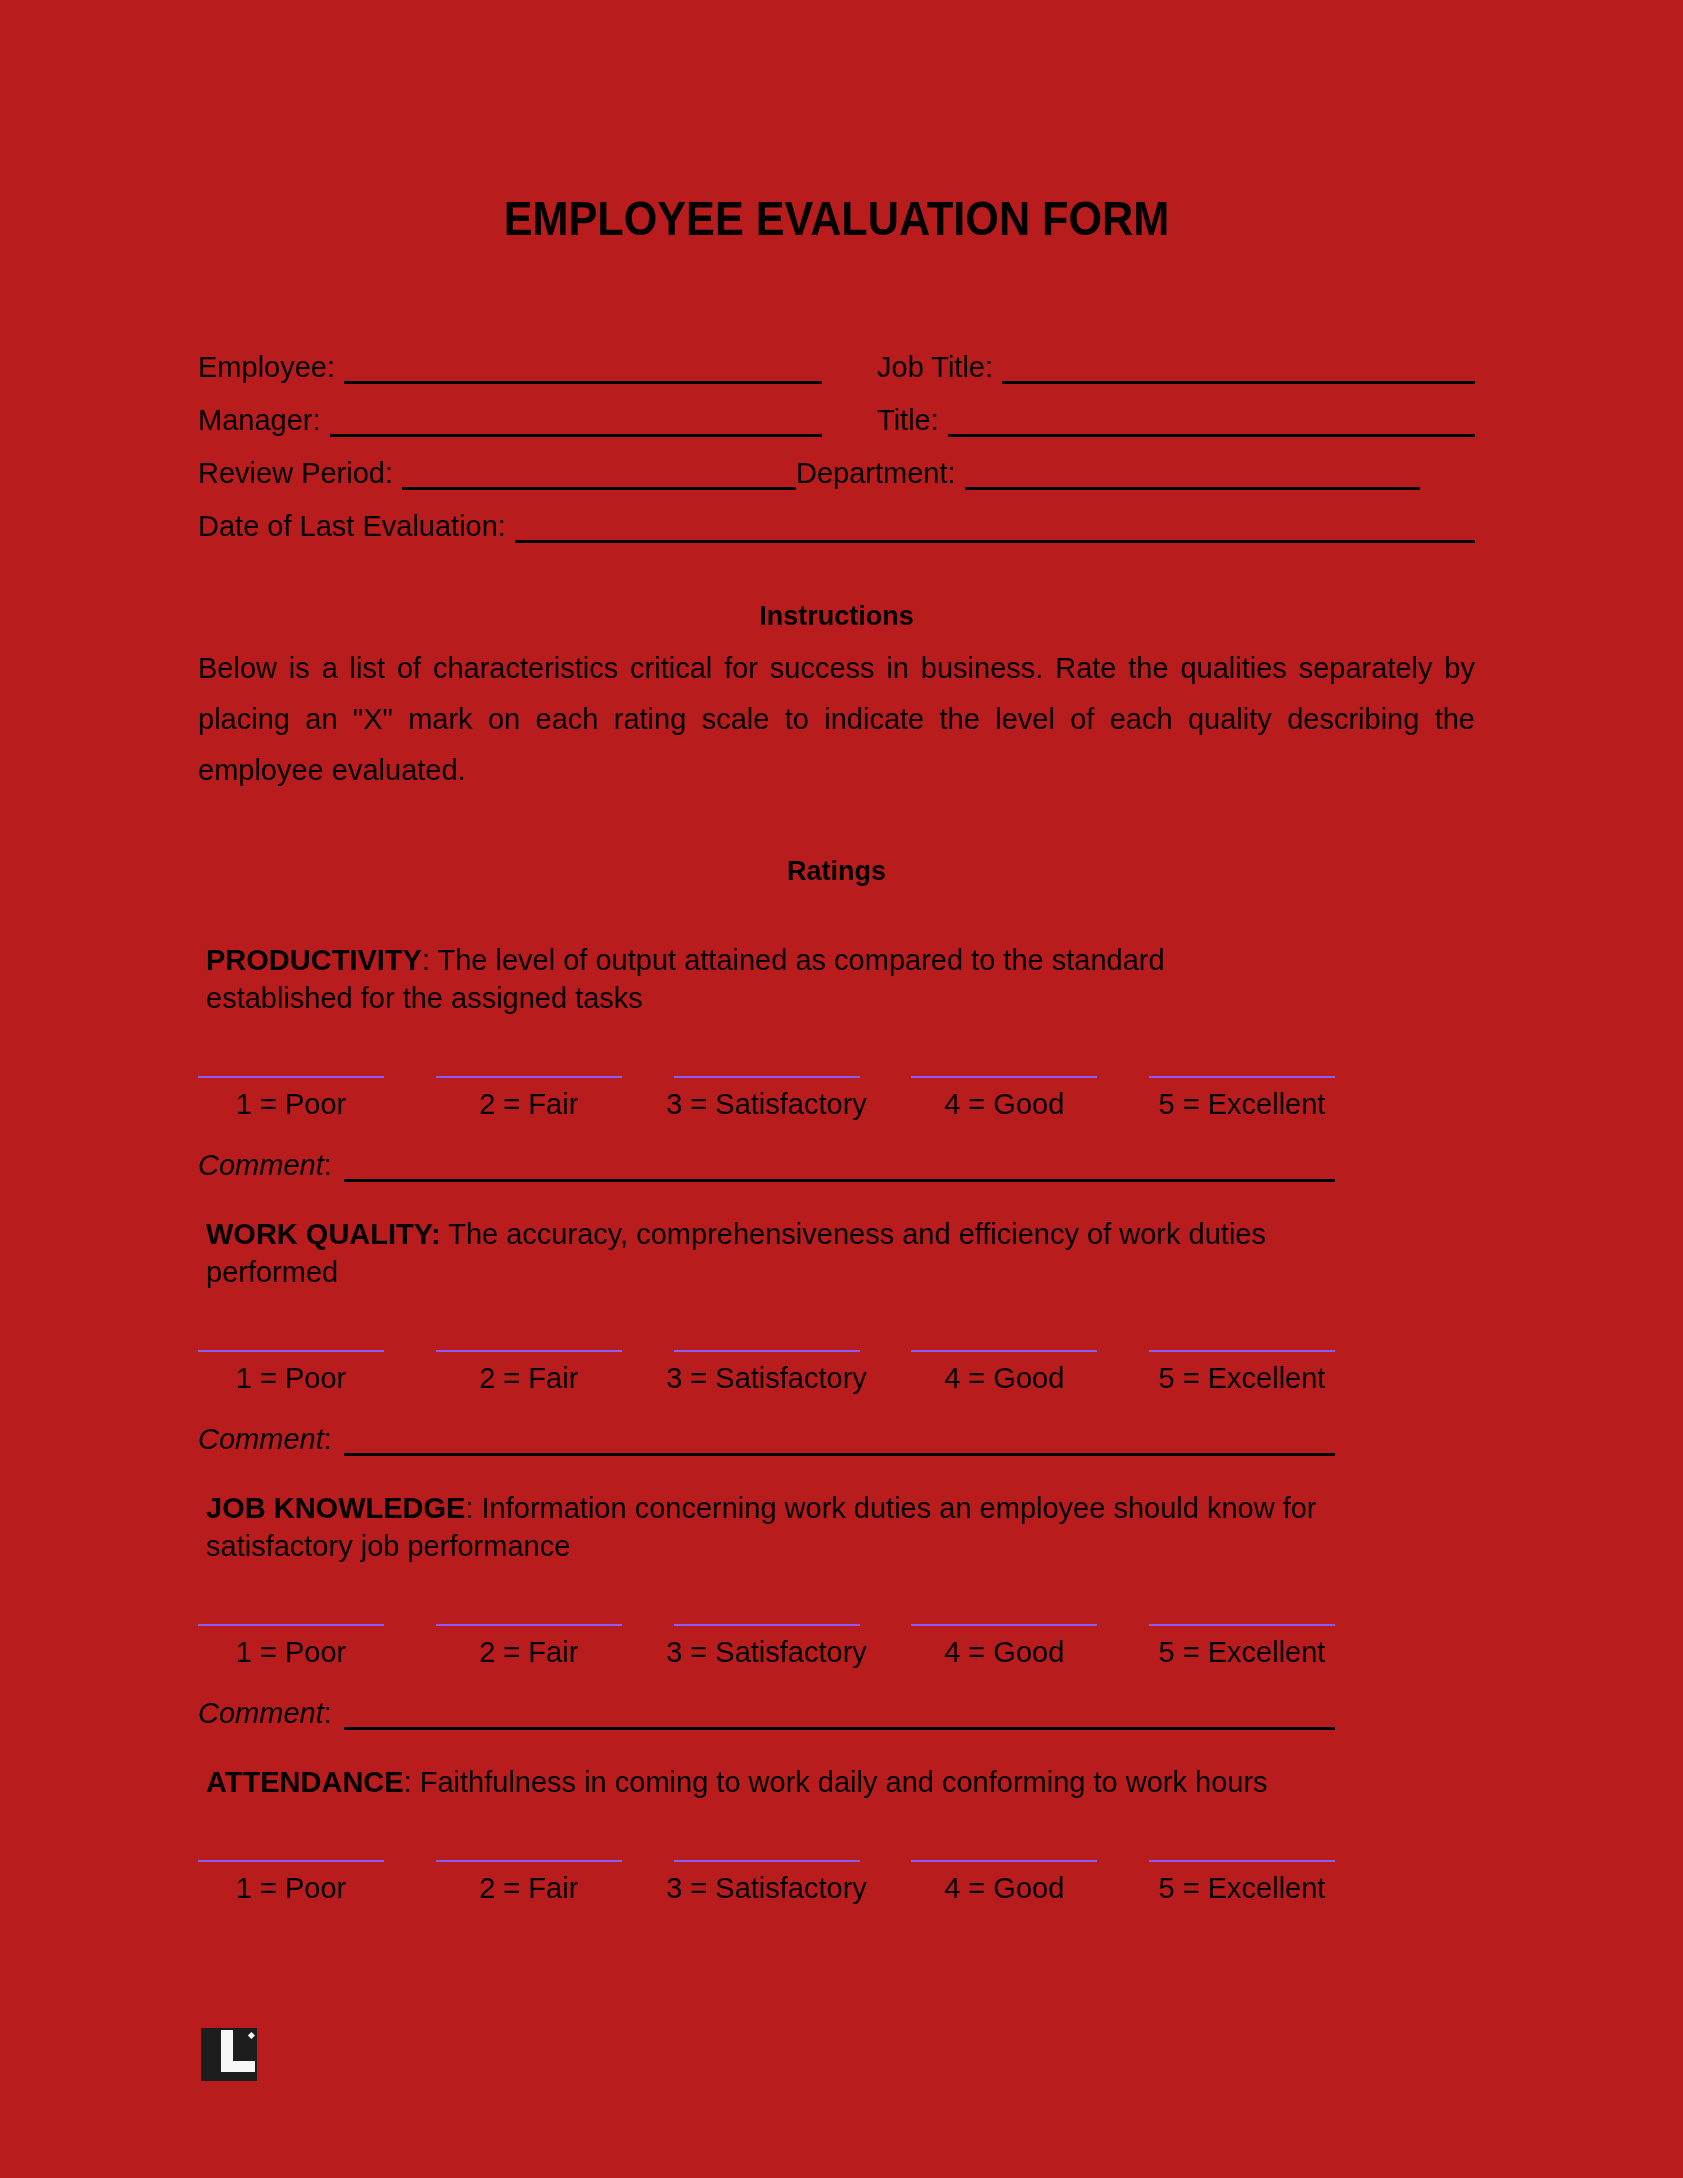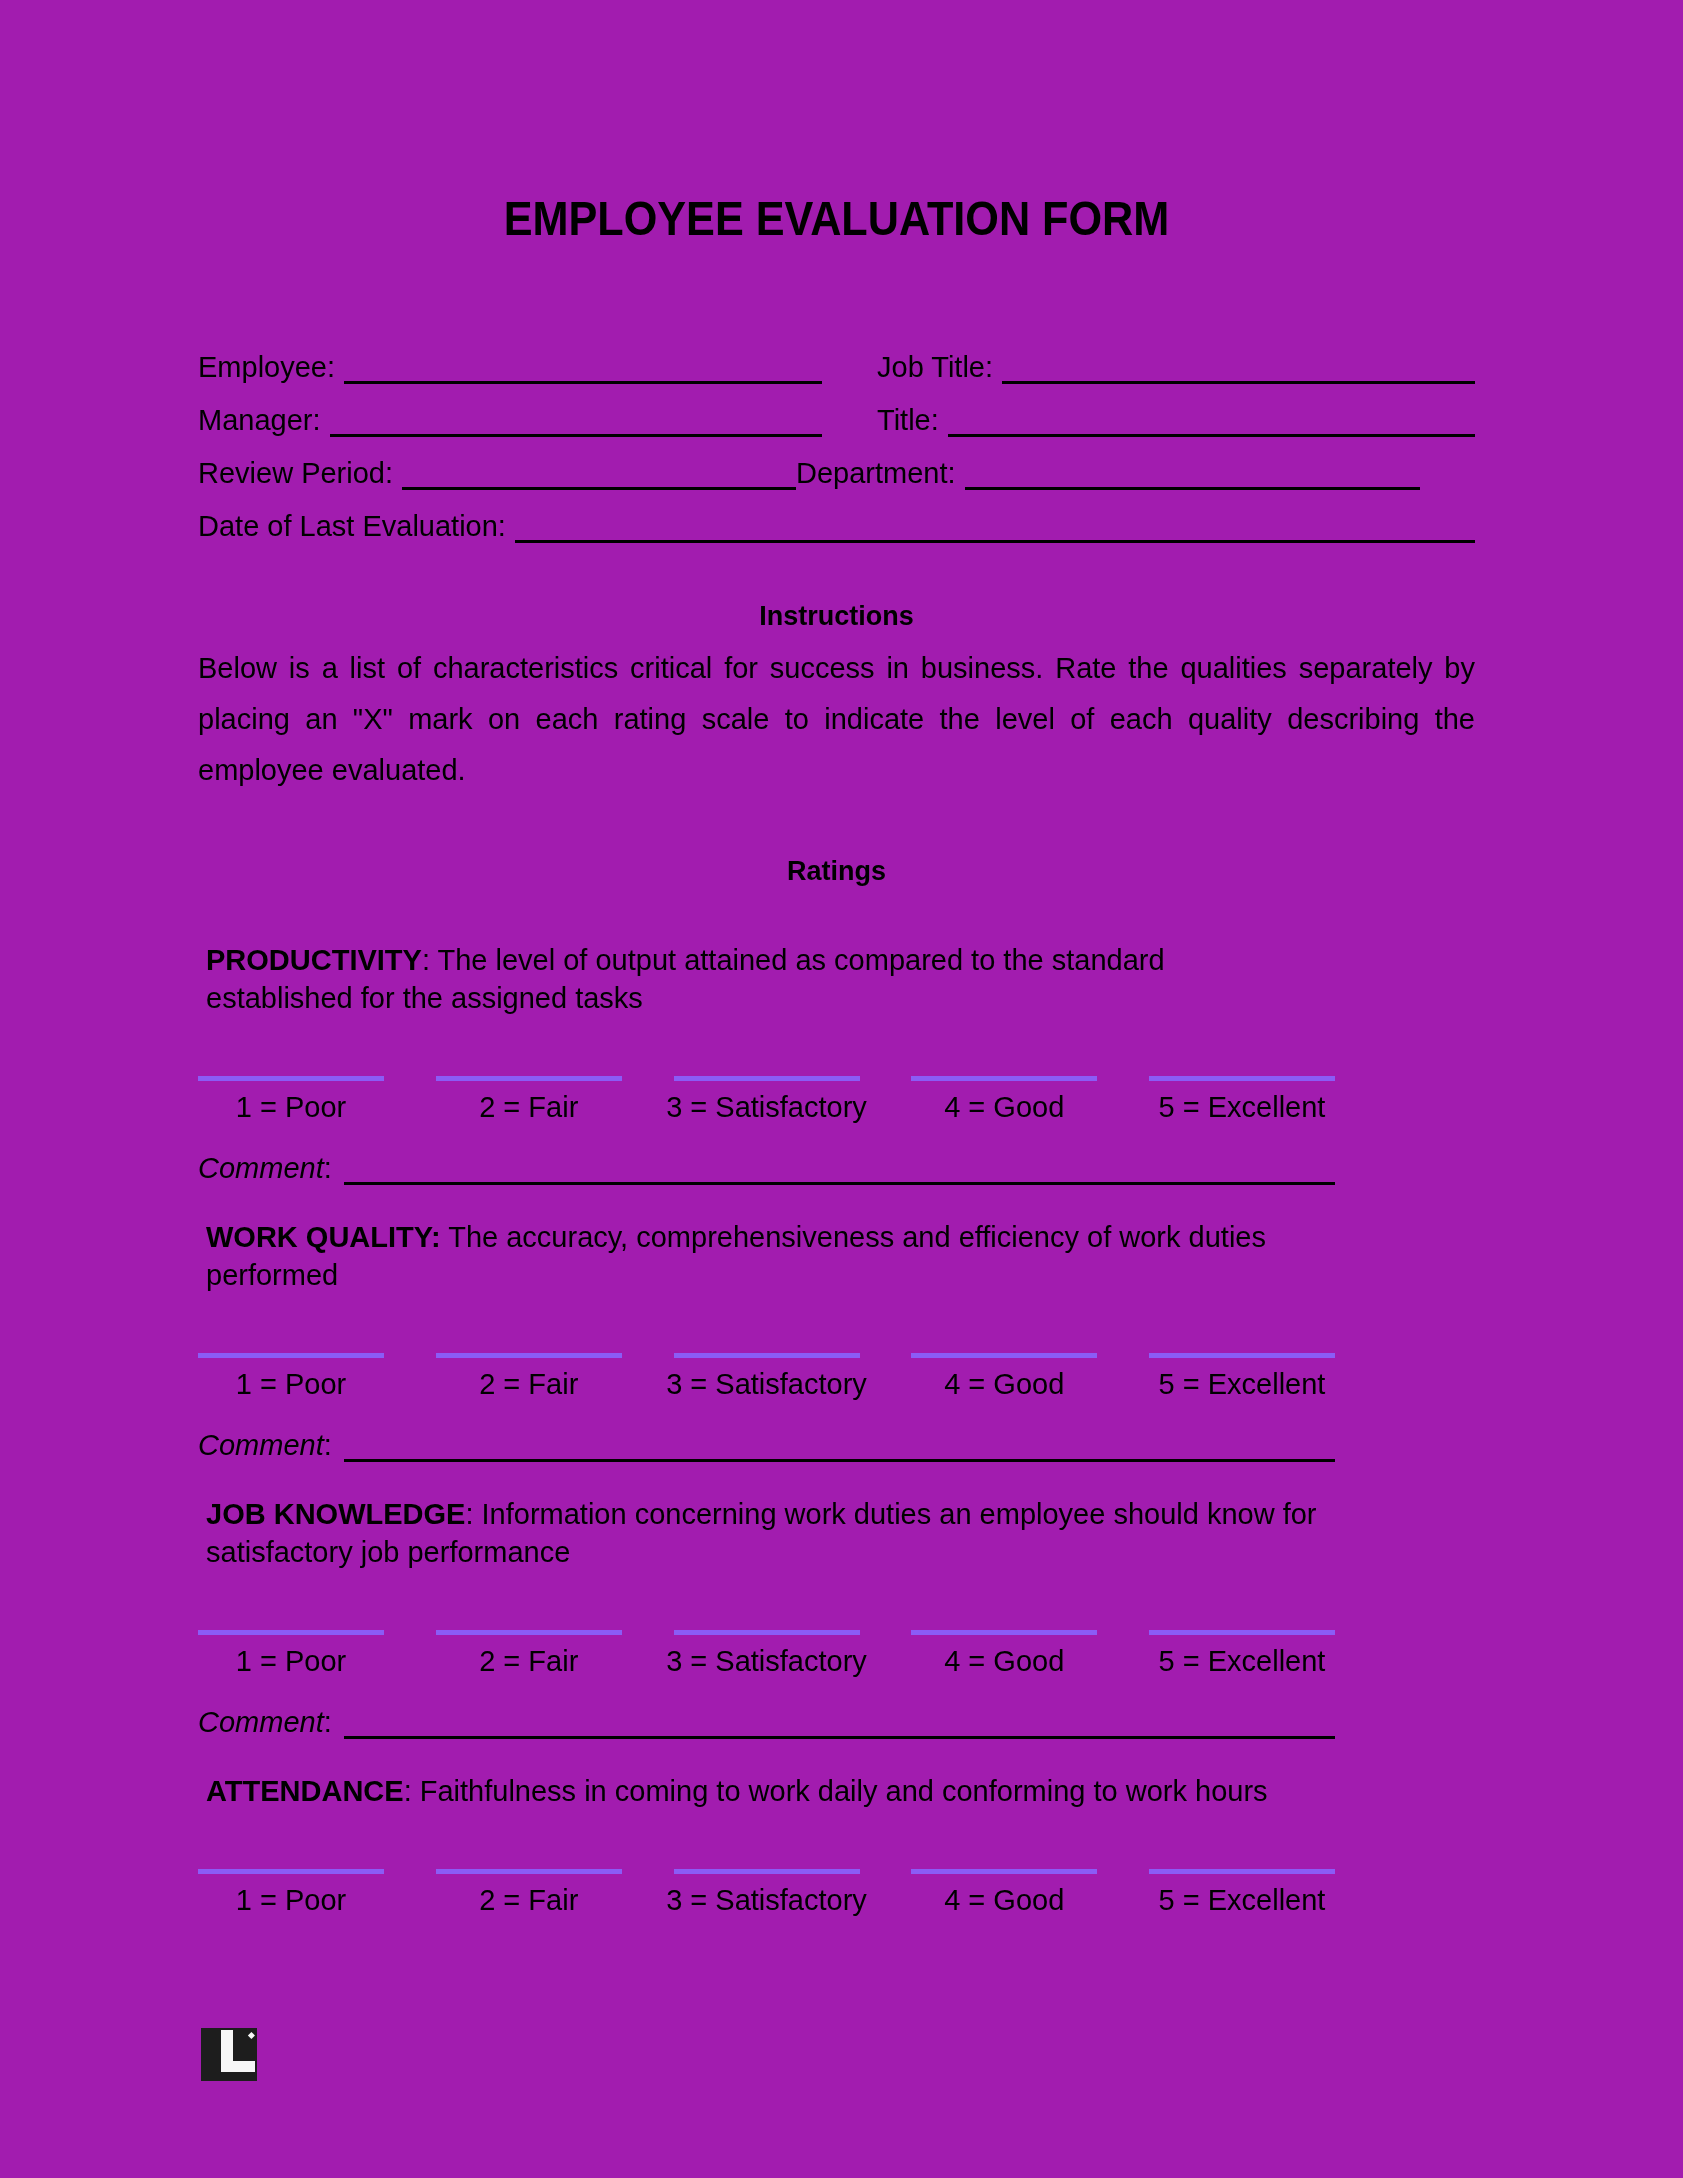--- a/index.html
+++ b/index.html
@@ -1,18 +1,18 @@
 <!DOCTYPE html>
 <html><head>
 <meta charset="utf-8">
 <style>
   html,body{margin:0;padding:0;background:#ffffff;}
   .page{
     width:1683px;height:2178px;box-sizing:border-box;position:relative;
-    background:#a21caf;color:#000;overflow:hidden;
+    background:#b91c1c;color:#000;overflow:hidden;
     padding:0 208px 0 198px;
     font-family:"Liberation Sans","DejaVu Sans",sans-serif;
   }
   
   .title{
     margin:188px 0 0 0;text-align:center;font-weight:bold;
     font-size:48px;line-height:61px;white-space:nowrap;
     transform:scaleX(.9);transform-origin:center;
   }
   
@@ -31,21 +31,21 @@
   
   .para{margin-top:7px;font-size:29px;line-height:51px;}
   .jline{text-align:justify;text-align-last:justify;}
   
   .rating-section{margin-top:30px;}
   .rating-section.first{margin-top:50px;}
   .section-heading{font-size:29px;line-height:38px;font-weight:normal;margin:8px;}
   .section-name{font-weight:bold;}
   .scale-row{margin-top:59px;width:1137px;display:flex;justify-content:space-between;}
   .scale-option{
-    width:186px;border-top:5px solid #8b5cf6;padding-top:7px;
+    width:186px;border-top:2px solid #8b5cf6;padding-top:7px;
     display:flex;justify-content:center;
     font-size:29px;line-height:39px;white-space:nowrap;
   }
   .comment-row{margin-top:22px;width:1137px;display:flex;font-size:29px;line-height:39px;}
   .comment-word{font-style:italic;}
   .comment-colon{font-style:normal;padding-right:12px;}
   
   .logo{position:absolute;left:201px;top:2028px;width:56px;height:53px;background:#1d1d1d;}
   .logo-vert{position:absolute;left:36%;top:4%;width:22%;height:64%;background:#f7f7f7;}
   .logo-horiz{position:absolute;left:36%;top:62%;width:60%;height:21%;background:#f7f7f7;}

